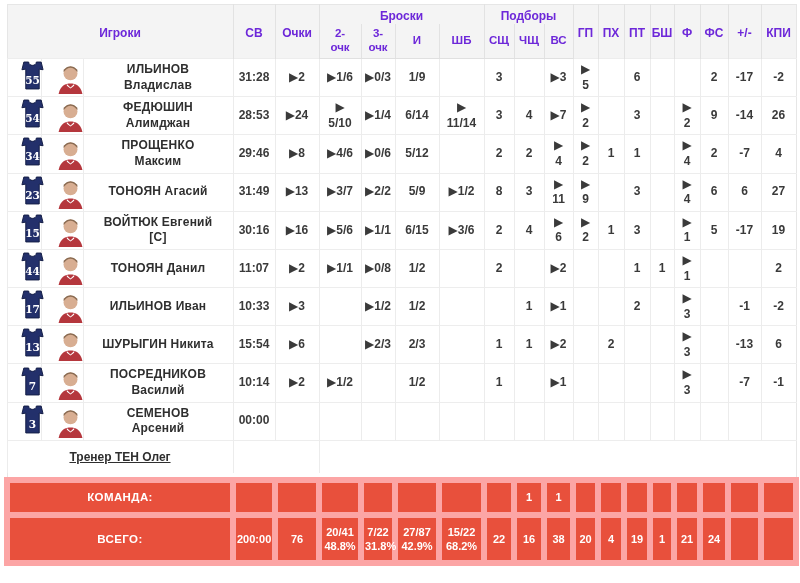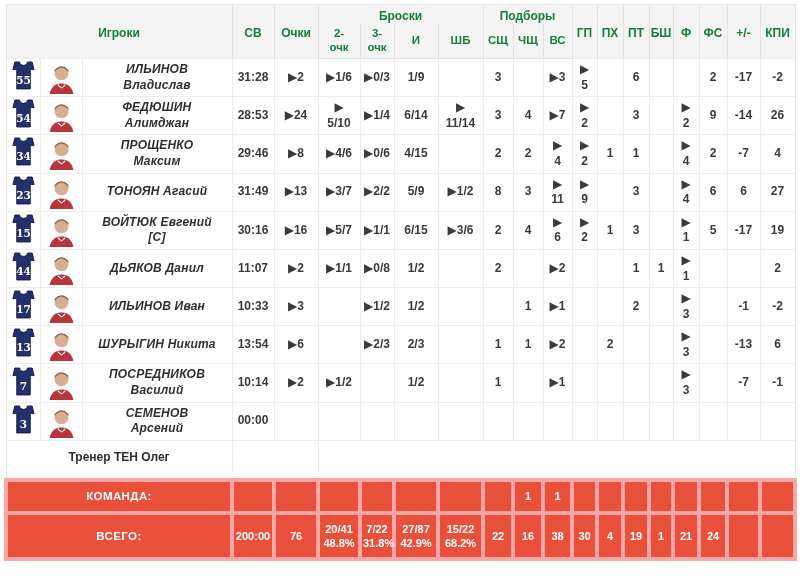--- a/index.html
+++ b/index.html
@@ -7,49 +7,49 @@
     --text:#2f2f2f; --grid:#ececec;
   }
   *{box-sizing:border-box;}
   html,body{margin:0;padding:0;background:#ffffff;}
   body{font-family:"Liberation Sans","DejaVu Sans",sans-serif;color:var(--text,#2f2f2f);}
   .wrap{width:792px;margin:4px auto 4px;}
   table{width:100%;border-collapse:collapse;table-layout:fixed;border:1px solid #e6e6e6;}
   
   thead th{
     background:var(--header-bg,#f4f4f4);
-    font-size:11.5px;font-weight:bold;color:#15803d;
+    font-size:11.5px;font-weight:bold;color:#6d28d9;
     border-left:1px solid #e2e2e2;border-bottom:1px solid #e0e0e0;
     padding:3px 1px;white-space:pre-line;line-height:1.2;vertical-align:middle;text-align:center;
   }
   thead tr.group-row th{padding:4px 1px 1px;border-bottom:none;font-size:12px;}
   thead th.no-left{border-left:none;}
   
   tbody td{
     border-left:1px solid var(--grid,#ececec);
     border-top:1px solid #ededed;
     text-align:center;vertical-align:middle;padding:3px 1px;background:#fff;
   }
   td.stat{font-size:12px;font-weight:bold;white-space:pre-line;line-height:1.3;color:#3a3a3a;}
-  td.name-td{font-size:12px;font-weight:bold;white-space:pre-line;line-height:1.3;letter-spacing:.2px;font-style:italic;}
-  td.jersey-td,td.photo-td{padding:2px 4px;}
+  td.name-td{font-size:12px;font-weight:bold;white-space:pre-line;line-height:1.3;letter-spacing:.2px;}
+  td.jersey-td,td.photo-td{padding:2px 12px;}
   .jersey{display:inline-block;}
   .jersey svg{width:25px;height:29px;display:block;margin:0 auto;}
   .jersey-shape{fill:var(--jersey-navy,#23306b);stroke:#141d45;stroke-width:1;}
   .jersey-num{fill:#ffffff;font-family:"DejaVu Serif","Liberation Serif",serif;font-size:11px;font-weight:bold;text-anchor:middle;}
   .avatar svg{width:33px;height:33px;display:block;margin:0 auto;}
   
-  .coach-row td{padding:9px 16px;}
+  .coach-row td{padding:9px 16px;text-decoration:underline;}
   .coach-name{font-size:12px;font-weight:bold;}
   
   .spacer-row td{height:7px;border:none;padding:0;background:#fff;}
   
   .red-row td{
     background:var(--accent-red,#e8503c);color:#fff;
-    border:4px solid #fca5a5;
+    border:6px solid #fca5a5;
     font-size:11px;font-weight:bold;white-space:pre-line;line-height:1.3;
     padding:7px 1px;text-align:center;vertical-align:middle;
   }
   .red-row td.band-label{font-size:11.5px;letter-spacing:.4px;}
 </style>
 </head>
 <body>
 
 <div class="wrap">
 <table>
@@ -209,21 +209,21 @@
           <path d="M10.5 12 Q18 2.5 25.5 12 L25.5 9.5 Q18 2 10.5 9.5 Z" fill="#8a6b52"></path>
         </svg>
       </span>
     </td>
     <td class="name-td">ПРОЩЕНКО
 Максим</td>
     <td class="stat">29:46</td>
     <td class="stat">▶8</td>
     <td class="stat">▶4/6</td>
     <td class="stat">▶0/6</td>
-    <td class="stat">4/15</td>
+    <td class="stat">5/12</td>
     <td class="stat"></td>
     <td class="stat">2</td>
     <td class="stat">2</td>
     <td class="stat">▶
 4</td>
     <td class="stat">▶
 2</td>
     <td class="stat">1</td>
     <td class="stat">1</td>
     <td class="stat"></td>
@@ -292,21 +292,21 @@
           <path d="M14 25 L18 29 L22 25 L22 27 L18 30 L14 27 Z" fill="#ffffff"></path>
           <circle cx="18" cy="13.5" r="7.6" fill="#d8ae92"></circle>
           <path d="M10.5 12 Q18 2.5 25.5 12 L25.5 9.5 Q18 2 10.5 9.5 Z" fill="#8a6b52"></path>
         </svg>
       </span>
     </td>
     <td class="name-td">ВОЙТЮК Евгений
 [C]</td>
     <td class="stat">30:16</td>
     <td class="stat">▶16</td>
-    <td class="stat">▶5/7</td>
+    <td class="stat">▶5/6</td>
     <td class="stat">▶1/1</td>
     <td class="stat">6/15</td>
     <td class="stat">▶3/6</td>
     <td class="stat">2</td>
     <td class="stat">4</td>
     <td class="stat">▶
 6</td>
     <td class="stat">▶
 2</td>
     <td class="stat">1</td>
@@ -331,21 +331,21 @@
     <td class="photo-td">
       <span class="avatar">
         <svg viewBox="0 0 36 36" aria-hidden="true">
           <path d="M5 36 C7 26.5 12.5 24.5 18 24.5 C23.5 24.5 29 26.5 31 36 Z" fill="#b5373d"></path>
           <path d="M14 25 L18 29 L22 25 L22 27 L18 30 L14 27 Z" fill="#ffffff"></path>
           <circle cx="18" cy="13.5" r="7.6" fill="#d8ae92"></circle>
           <path d="M10.5 12 Q18 2.5 25.5 12 L25.5 9.5 Q18 2 10.5 9.5 Z" fill="#8a6b52"></path>
         </svg>
       </span>
     </td>
-    <td class="name-td">ДЬЯКОВ Данил</td>
+    <td class="name-td">ТОНОЯН Данил</td>
     <td class="stat">11:07</td>
     <td class="stat">▶2</td>
     <td class="stat">▶1/1</td>
     <td class="stat">▶0/8</td>
     <td class="stat">1/2</td>
     <td class="stat"></td>
     <td class="stat">2</td>
     <td class="stat"></td>
     <td class="stat">▶2</td>
     <td class="stat"></td>
@@ -412,21 +412,21 @@
       <span class="avatar">
         <svg viewBox="0 0 36 36" aria-hidden="true">
           <path d="M5 36 C7 26.5 12.5 24.5 18 24.5 C23.5 24.5 29 26.5 31 36 Z" fill="#b5373d"></path>
           <path d="M14 25 L18 29 L22 25 L22 27 L18 30 L14 27 Z" fill="#ffffff"></path>
           <circle cx="18" cy="13.5" r="7.6" fill="#d8ae92"></circle>
           <path d="M10.5 12 Q18 2.5 25.5 12 L25.5 9.5 Q18 2 10.5 9.5 Z" fill="#8a6b52"></path>
         </svg>
       </span>
     </td>
     <td class="name-td">ШУРЫГИН Никита</td>
-    <td class="stat">13:54</td>
+    <td class="stat">15:54</td>
     <td class="stat">▶6</td>
     <td class="stat"></td>
     <td class="stat">▶2/3</td>
     <td class="stat">2/3</td>
     <td class="stat"></td>
     <td class="stat">1</td>
     <td class="stat">1</td>
     <td class="stat">▶2</td>
     <td class="stat"></td>
     <td class="stat">2</td>
@@ -558,21 +558,21 @@
 48.8%</td>
           <td>7/22
 31.8%</td>
       <td>27/87
 42.9%</td>
           <td>15/22
 68.2%</td>
       <td>22</td>
           <td>16</td>
       <td>38</td>
-          <td>30</td>
+          <td>20</td>
       <td>4</td>
           <td>19</td>
       <td>1</td>
           <td>21</td>
       <td>24</td>
           <td></td>
       <td></td>
     </tr>
   </tbody>
 </table>

